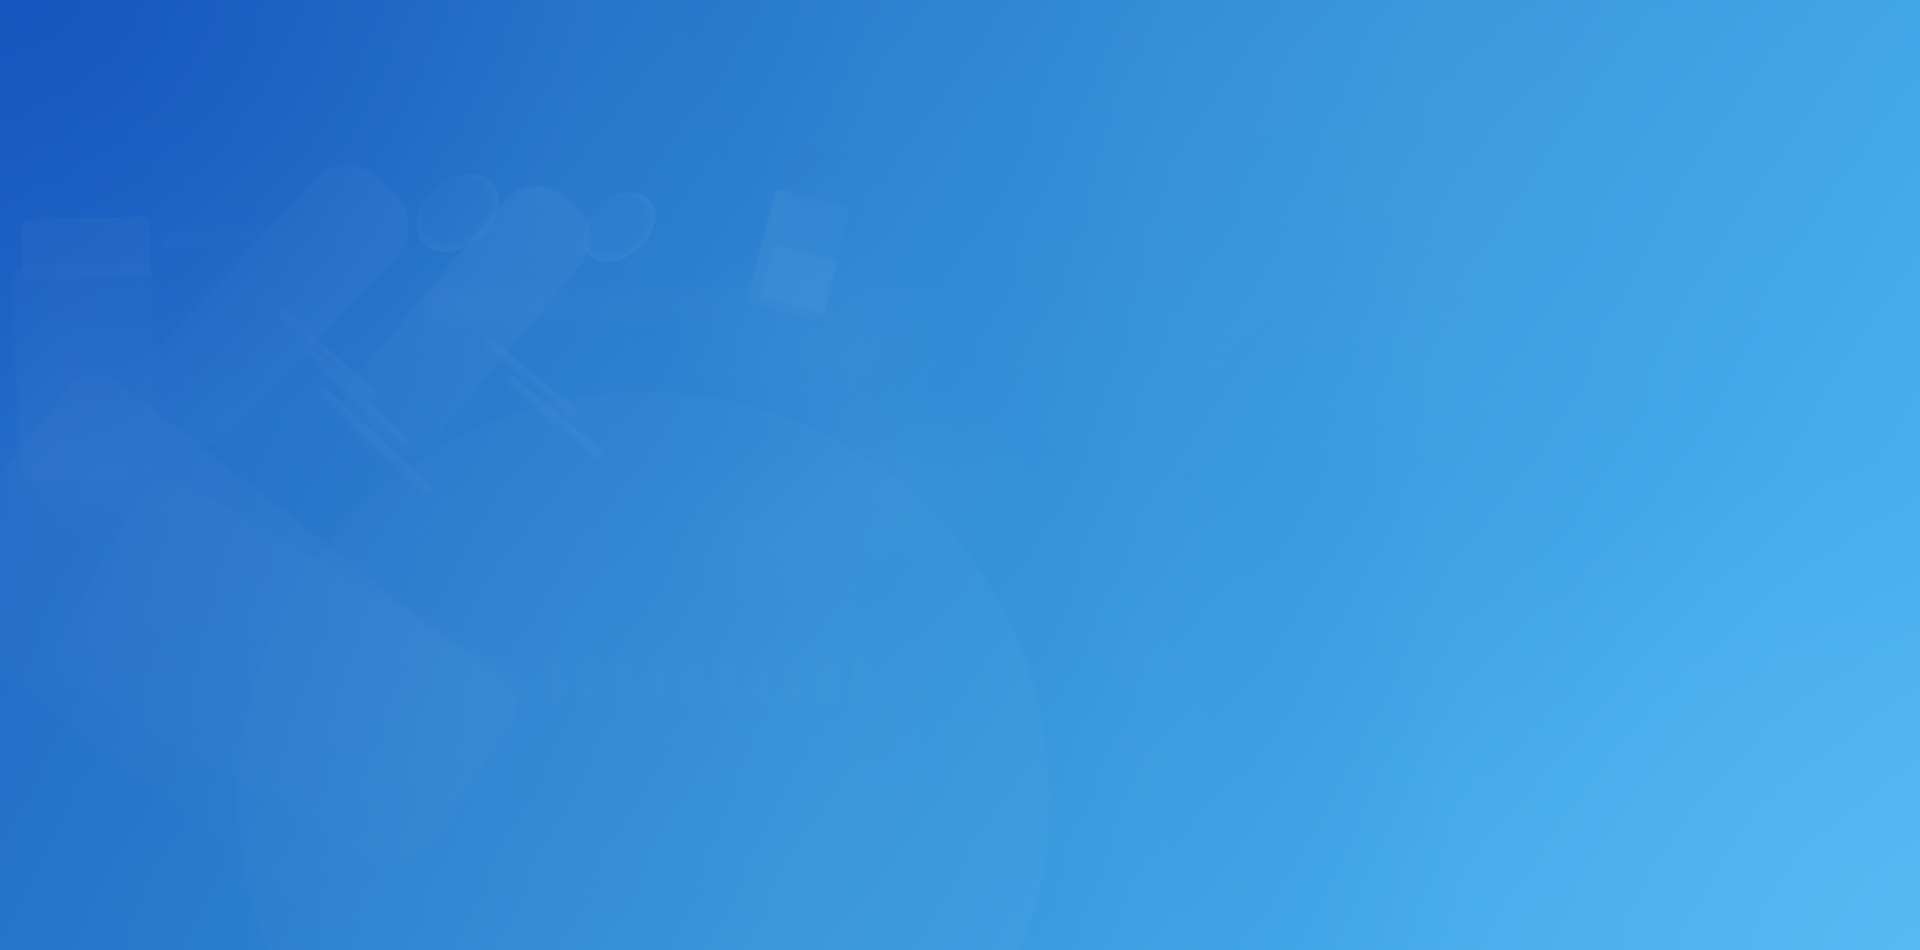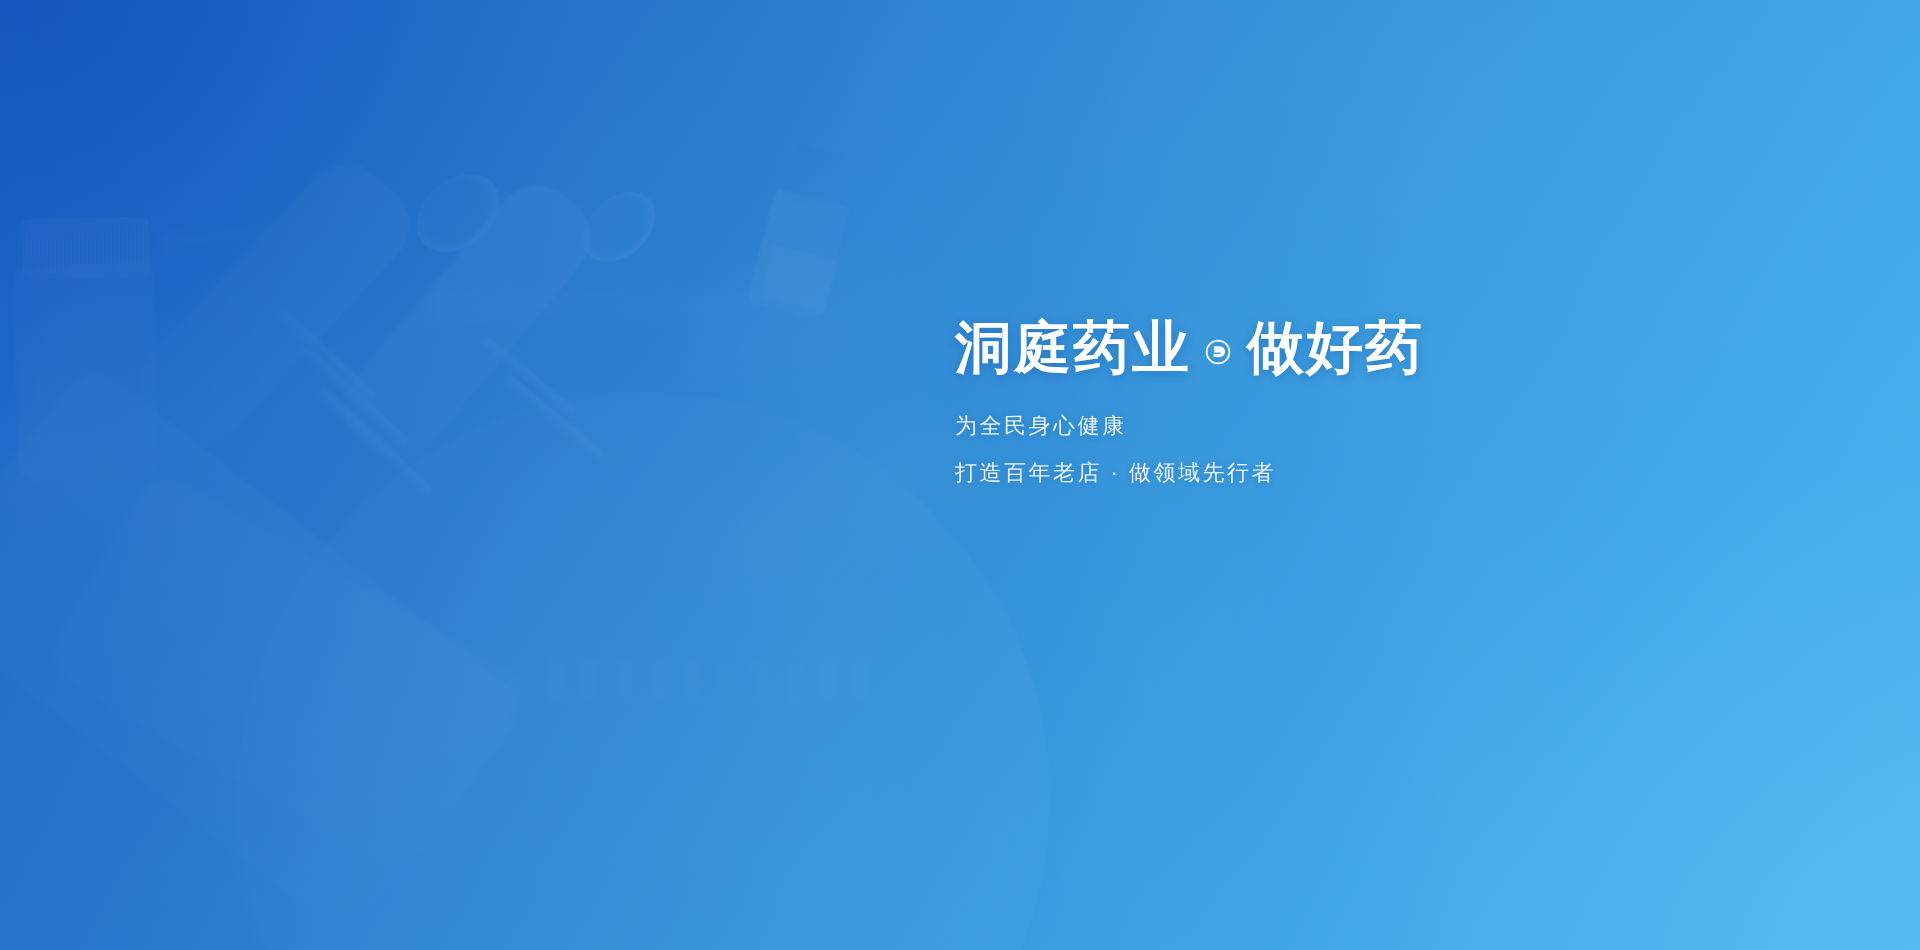--- a/index.html
+++ b/index.html
@@ -299,34 +299,14 @@
   <div class="vial-cap"></div>
 
   <div class="big-circle"></div>
   <div class="arc-sweep"></div>
   <div class="faint-text"></div>
 
   <div class="blue-overlay"></div>
   <div class="blue-tint"></div>
   <div class="edge-shade"></div>
 
-  <div class="text-block">
-
-    <div class="headline">
-      <span class="seg">洞庭药业</span>
-
-      <span class="logo-mark">
-        <svg width="26" height="26" viewBox="0 0 26 26" aria-hidden="true">
-          <circle cx="13" cy="13" r="11.4" fill="none" stroke="#ffffff" stroke-width="1.7"></circle>
-          <path d="M8.6 7.2 H14.6 A5.4 5.4 0 0 1 14.6 18.0 H8.6 Z" fill="#ffffff"></path>
-          <path d="M8.6 7.2 L8.6 14.2 L15.6 14.2" fill="none" stroke="#4aa8e8" stroke-width="1.5"></path>
-        </svg>
-      </span>
-
-      <span class="seg">做好药</span>
-    </div>
-
-    <div class="sub-line l1">为全民身心健康</div>
-
-    <div class="sub-line l2">打造百年老店 · 做领域先行者</div>
-  </div>
 
 </div>
 
 </body></html>

